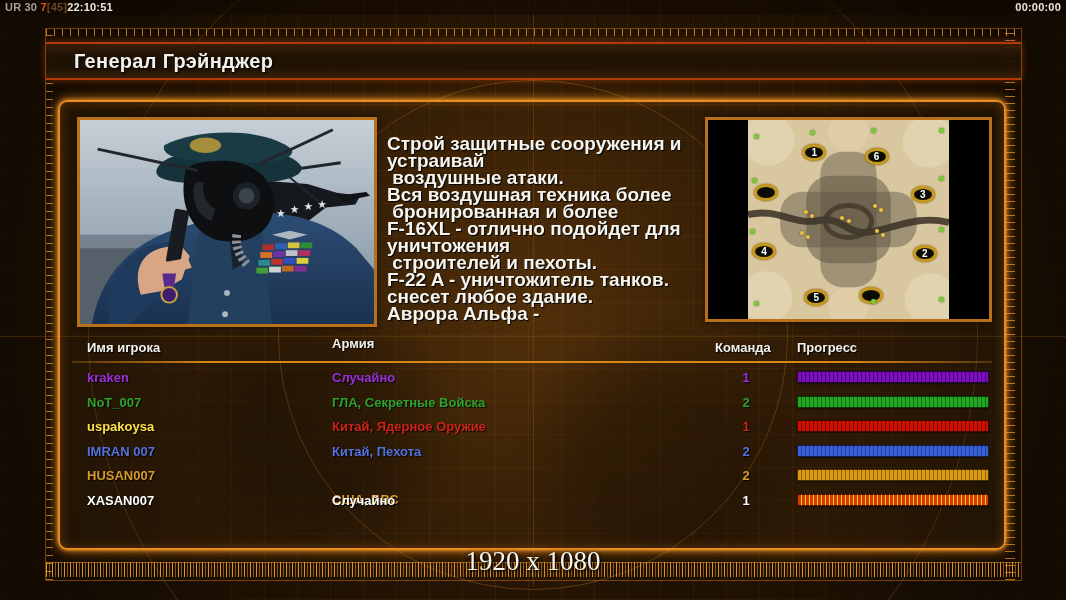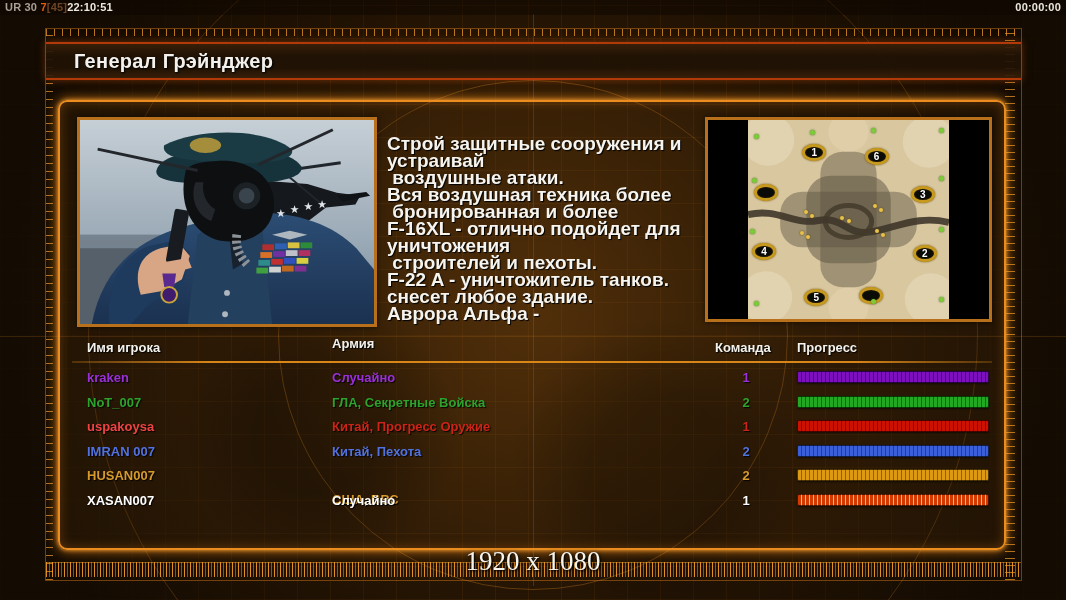--- a/index.html
+++ b/index.html
@@ -296,22 +296,22 @@
       <span class="c-team" style="color: rgb(155, 48, 217);">1</span>
       <span class="c-bar" style="background: repeating-linear-gradient(90deg, rgb(125, 15, 190) 0px, rgb(125, 15, 190) 3px, rgb(78, 0, 128) 3px, rgb(78, 0, 128) 4px);"></span>
     </div>
     <div class="prow">
       <span class="c-name" style="color: rgb(45, 163, 45);">NoT_007</span>
       <span class="c-army" style="color: rgb(45, 163, 45);">ГЛА, Секретные Войска</span>
       <span class="c-team" style="color: rgb(45, 163, 45);">2</span>
       <span class="c-bar" style="background: repeating-linear-gradient(90deg, rgb(34, 168, 34) 0px, rgb(34, 168, 34) 3px, rgb(19, 104, 19) 3px, rgb(19, 104, 19) 4px);"></span>
     </div>
     <div class="prow">
-      <span class="c-name" style="color: #ef4444;">uspakoysa</span>
-      <span class="c-army" style="color: rgb(204, 36, 24);">Китай, Прогресс Оружие</span>
+      <span class="c-name" style="color: #fde047;">uspakoysa</span>
+      <span class="c-army" style="color: rgb(204, 36, 24);">Китай, Ядерное Оружие</span>
       <span class="c-team" style="color: rgb(204, 36, 24);">1</span>
       <span class="c-bar" style="background: repeating-linear-gradient(90deg, rgb(204, 17, 0) 0px, rgb(204, 17, 0) 3px, rgb(126, 10, 0) 3px, rgb(126, 10, 0) 4px);"></span>
     </div>
     <div class="prow">
       <span class="c-name" style="color: rgb(82, 114, 224);">IMRAN 007</span>
       <span class="c-army" style="color: rgb(82, 114, 224);">Китай, Пехота</span>
       <span class="c-team" style="color: rgb(82, 114, 224);">2</span>
       <span class="c-bar" style="background: repeating-linear-gradient(90deg, rgb(58, 95, 216) 0px, rgb(58, 95, 216) 3px, rgb(34, 62, 150) 3px, rgb(34, 62, 150) 4px);"></span>
     </div>
     <div class="prow">

